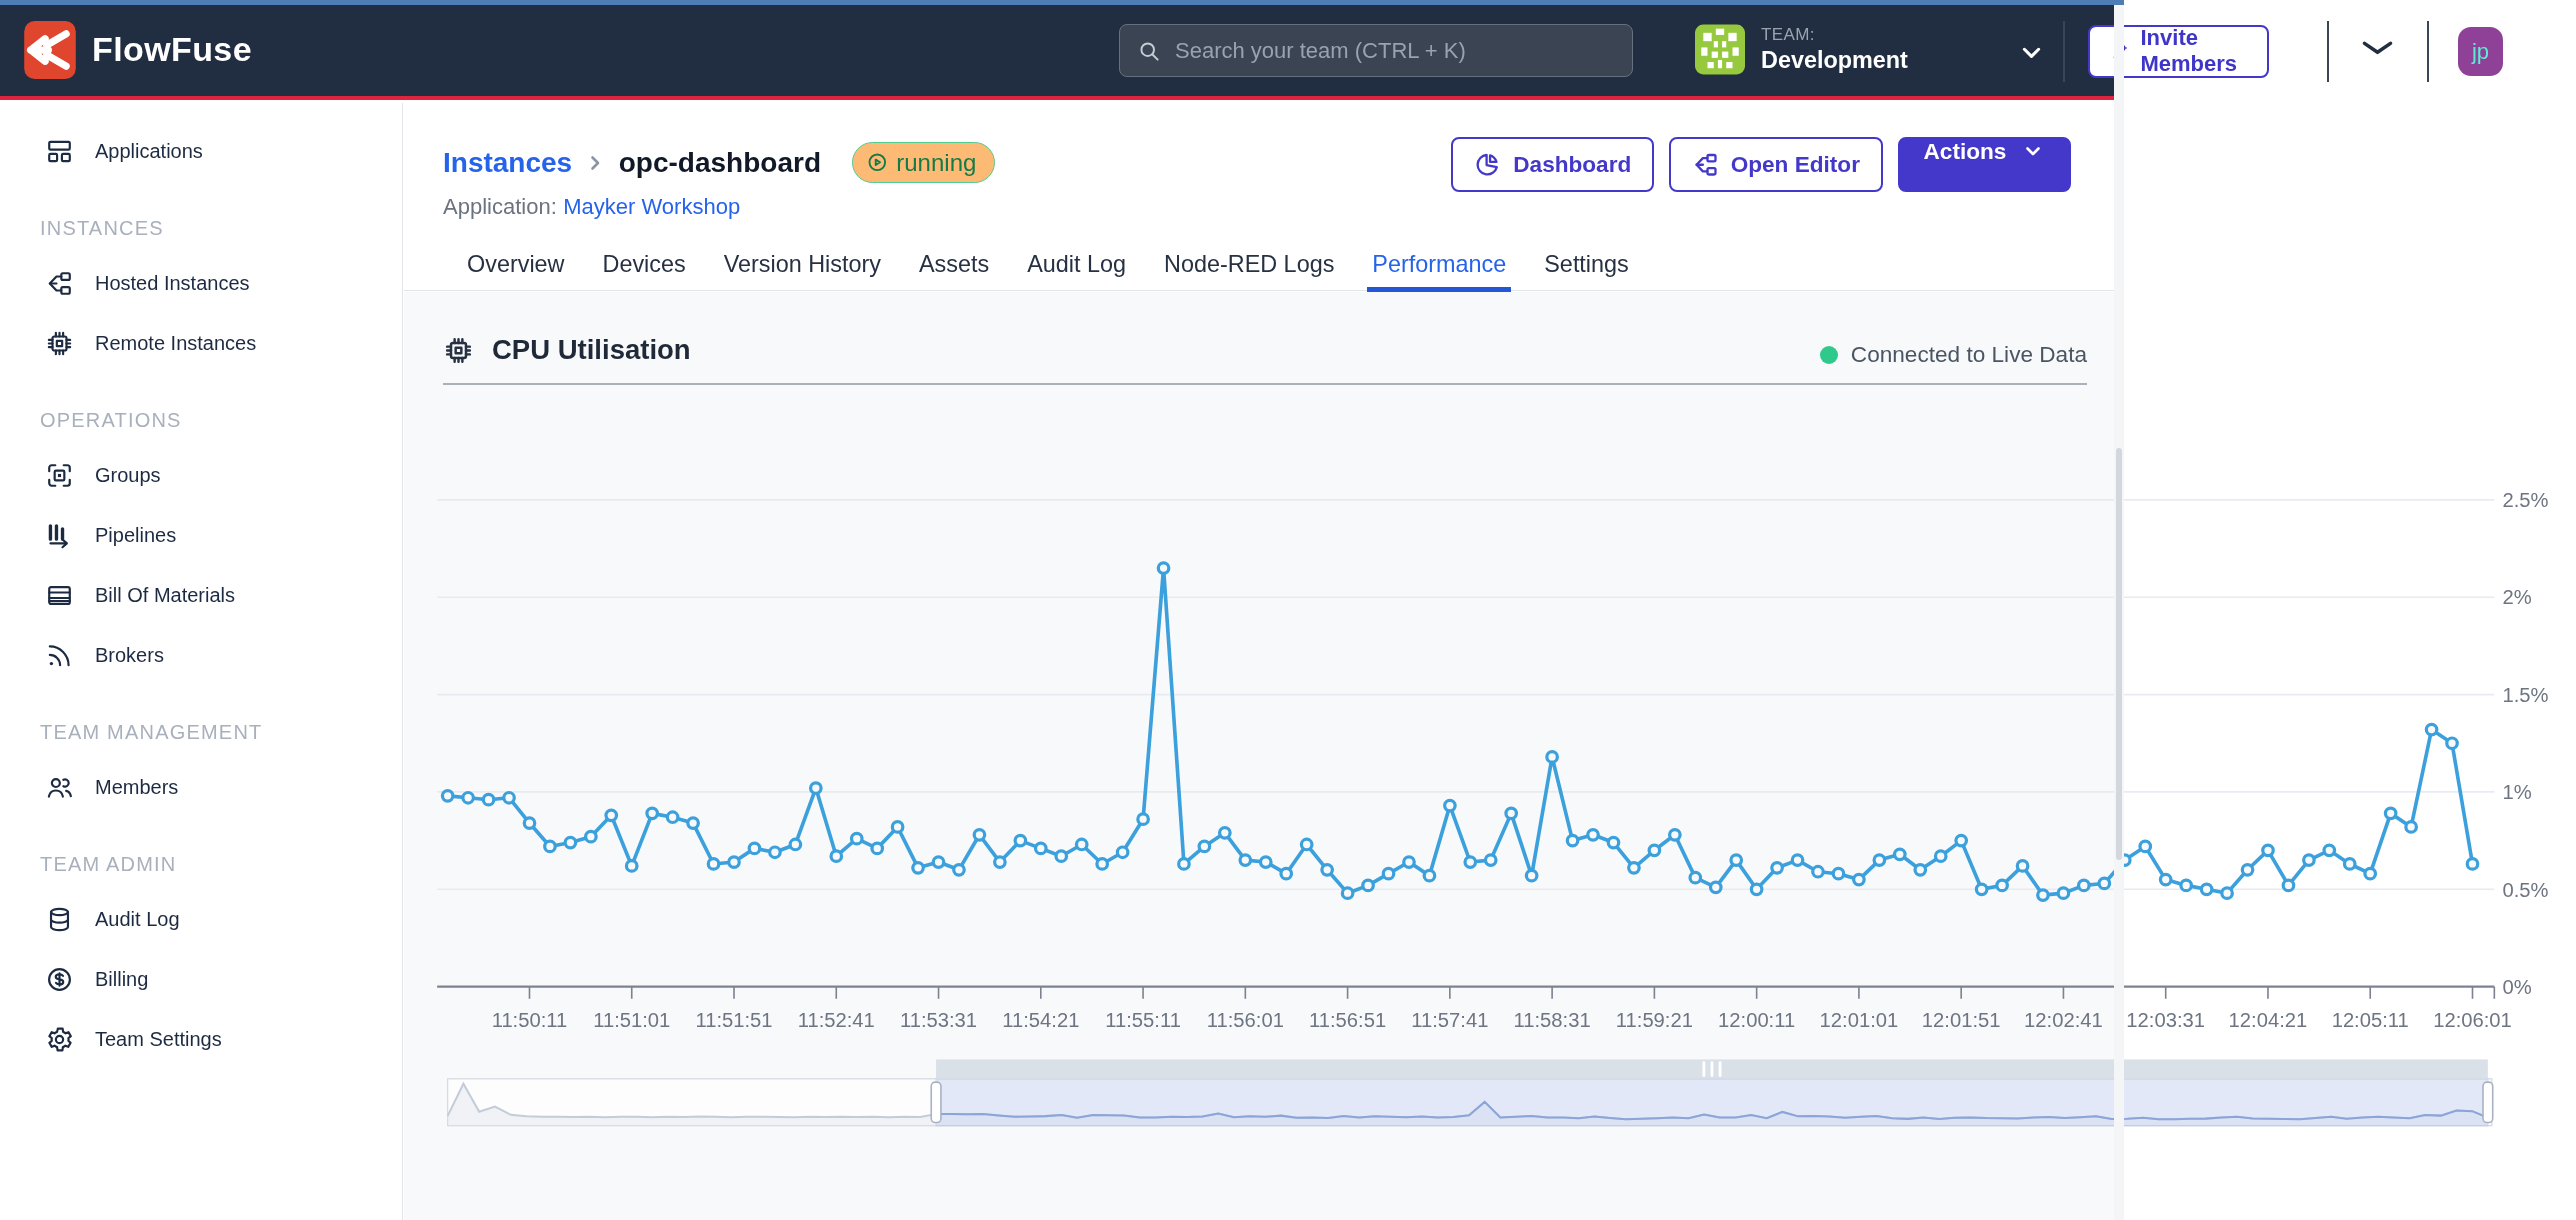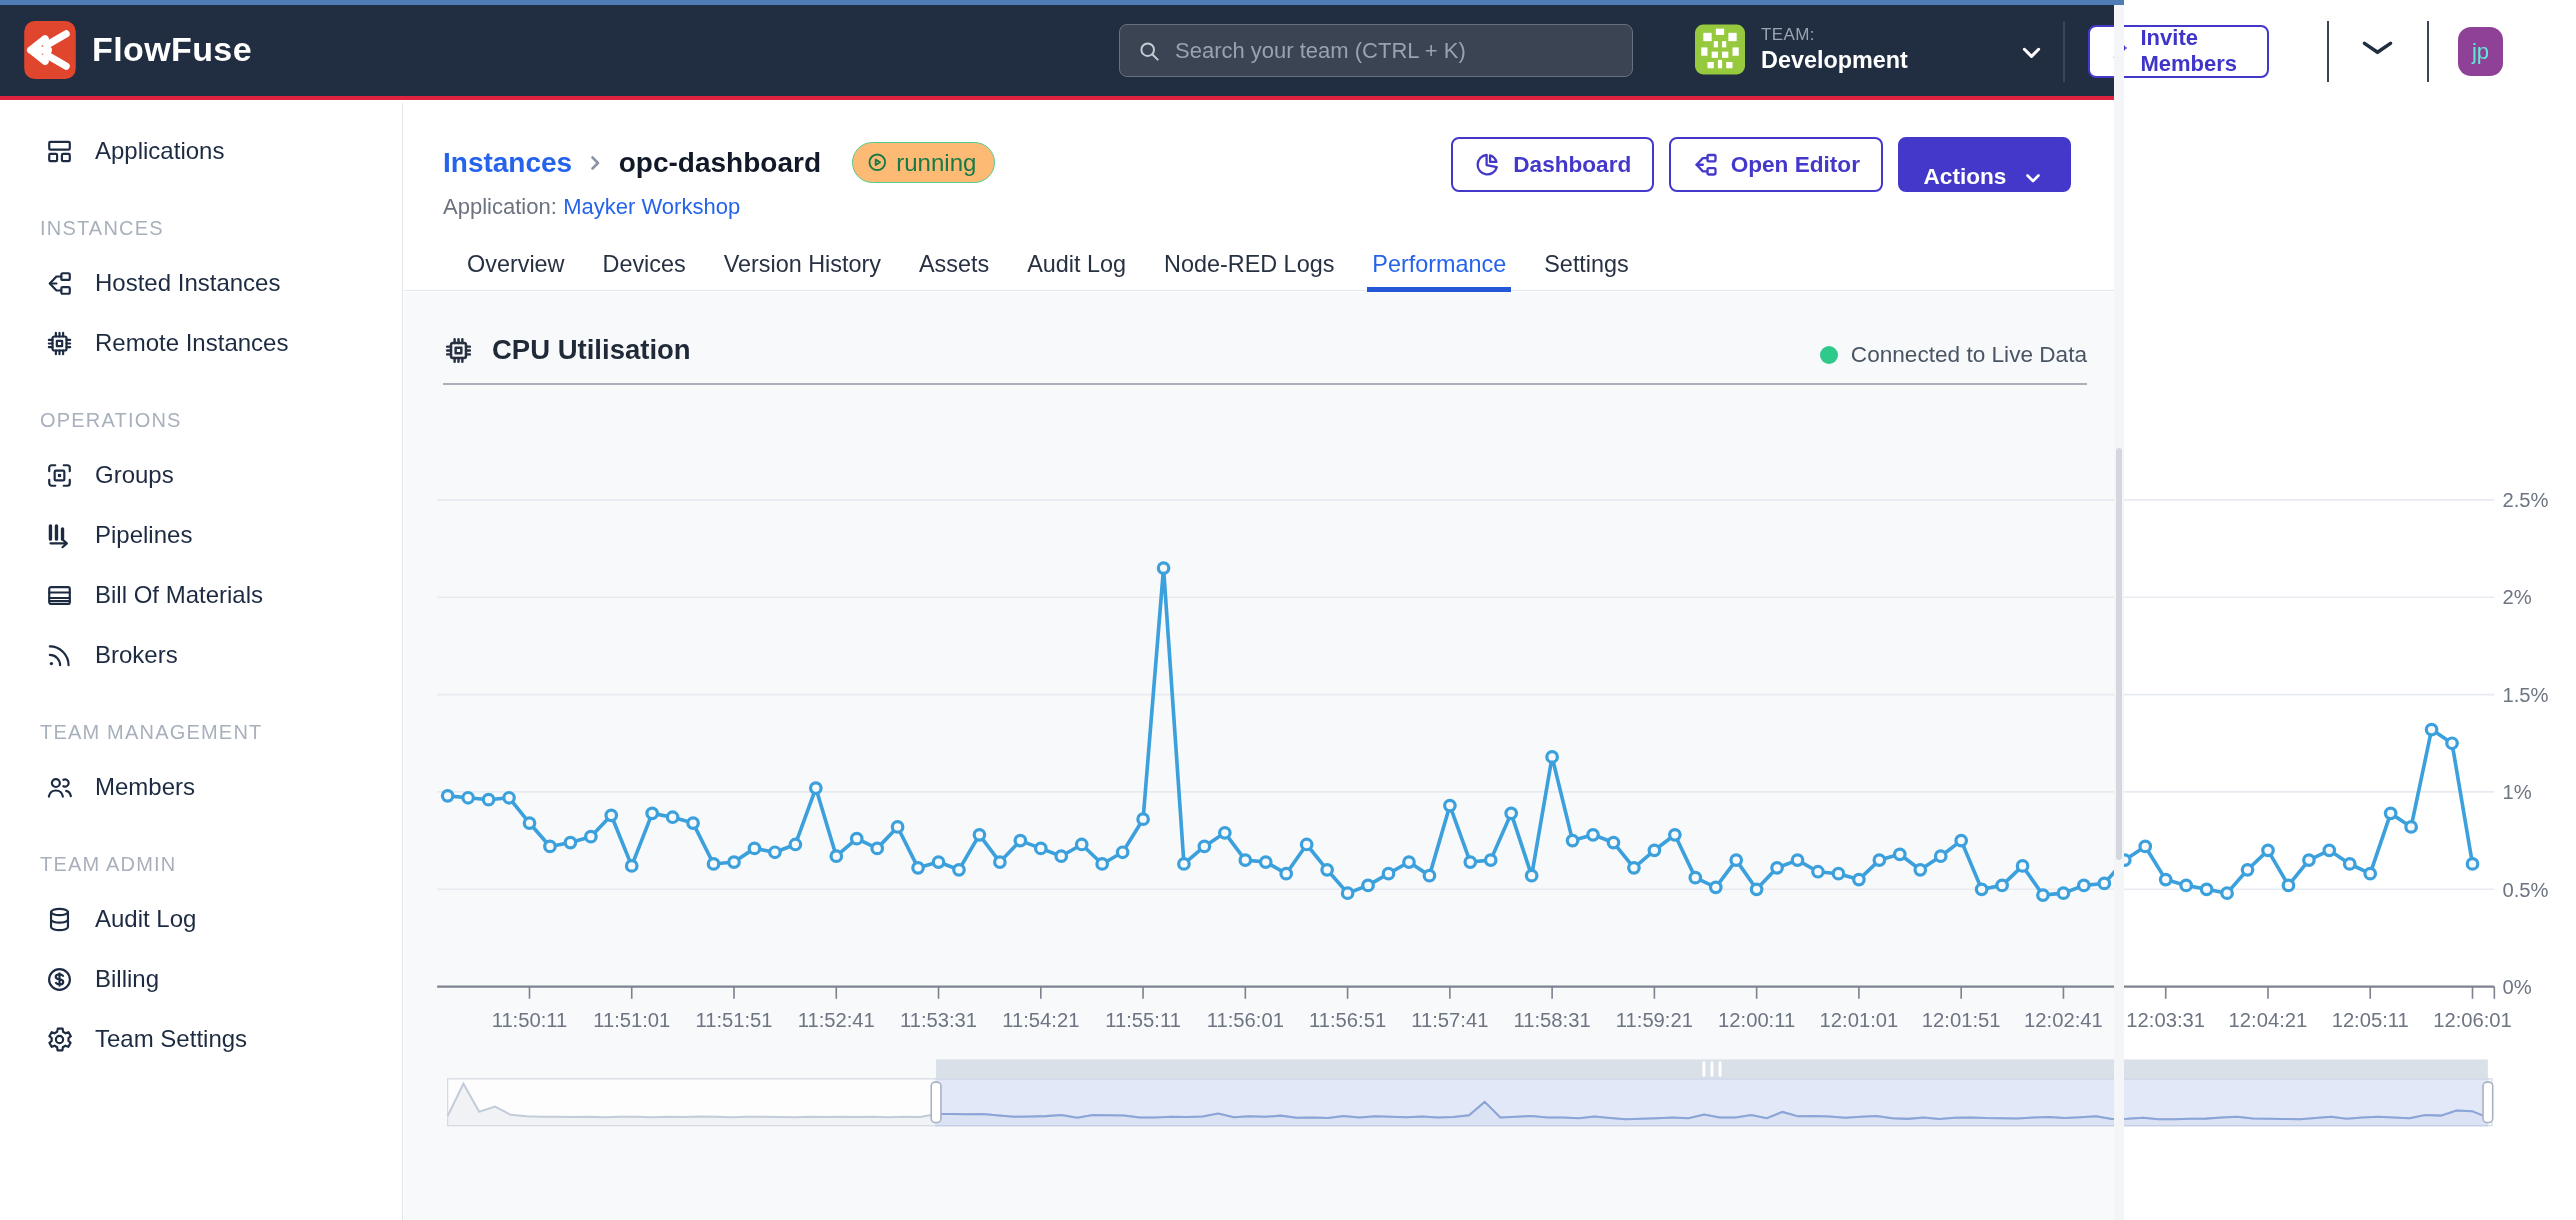--- a/index.html
+++ b/index.html
@@ -23,37 +23,37 @@
   .team-name { color:#fff; font-size:23.4px; font-weight:700; margin-top:1.6px; }
   .nav-chevron { position:absolute; left:2016px; top:32px; width:31px; height:31px; color:#fff; cursor:pointer; }
   .nav-div { position:absolute; top:16px; width:1.6px; height:61px; background:#3a4658; }
   .invite-btn { position:absolute; left:2088px; top:20px; height:53px; padding:0 21px; background:#fff; border:2.4px solid #4338ca; border-radius:8px; color:#3f36c9; font-size:22px; font-weight:700; display:flex; align-items:center; gap:11.3px; cursor:pointer; }
   .mail-btn { position:absolute; left:2358px; top:27.5px; width:39px; height:39px; color:#fff; cursor:pointer; }
   .user-avatar { position:absolute; left:2458px; top:22.6px; width:45px; height:49px; border-radius:13px; background:#8e4196; color:#5eead4; font-size:22px; display:flex; align-items:center; justify-content:center; cursor:pointer; }
   .user-chevron { position:absolute; left:2523px; top:34px; width:29px; height:29px; color:#fff; cursor:pointer; }
 
   
   .sidebar { position:absolute; left:0; top:103px; width:403px; bottom:0; background:#fff; border-right:1.6px solid #e2e5ea; padding-top:18px; }
-  .side-item { height:60px; display:flex; align-items:center; gap:21px; padding-left:45px; color:#1d2b42; font-size:24px; cursor:pointer; }
+  .side-item { height:60px; display:flex; align-items:center; gap:21px; padding-left:45px; color:#1d2b42; font-size:20px; cursor:pointer; }
   .side-item .ic { width:29px; height:29px; flex:0 0 29px; }
   .side-section { margin:36px 0 13px 40px; color:#a8b0bc; font-size:20px; letter-spacing:1.2px; }
 
   
   .main { position:absolute; left:404px; top:103px; right:0; bottom:0; background:#fff; }
   .crumbs { position:absolute; left:39px; top:39px; display:flex; align-items:center; gap:11.3px; }
   .crumb-root { color:#2563eb; font-size:28px; font-weight:700; cursor:pointer; }
   .crumb-sep { width:24px; height:24px; color:#8b94a3; }
   .crumb-leaf { color:#111827; font-size:28px; font-weight:700; }
   .badge-running { margin-left:19.4px; display:flex; align-items:center; gap:8px; background:#fdba74; border:1.6px solid #52cd92; border-radius:22.6px; padding:5.7px 18px 5.7px 13px; color:#157a47; font-size:24px; }
   .badge-running .ic { width:22.6px; height:22.6px; }
   .app-line { position:absolute; left:39px; top:91px; font-size:22px; color:#6b7280; }
   .app-line a { color:#2563eb; cursor:pointer; margin-left:6.5px; }
   .hdr-buttons { position:absolute; right:53px; top:34px; display:flex; gap:14.6px; }
   .btn-outline { height:55px; padding:0 21px; background:#fff; border:2.4px solid #4338ca; border-radius:8px; color:#4338ca; font-size:22.6px; font-weight:700; display:flex; align-items:center; gap:11.3px; cursor:pointer; }
-  .btn-solid { height:55px; padding:0 24px; background:#4338ca; border:2.4px solid #4338ca; border-radius:8px; color:#fff; font-size:22.6px; font-weight:700; display:flex; align-items:flex-end; gap:14.6px; cursor:pointer; }
+  .btn-solid { height:55px; padding:0 24px; background:#4338ca; border:2.4px solid #4338ca; border-radius:8px; color:#fff; font-size:22.6px; font-weight:700; display:flex; align-items:flex-start; gap:14.6px; cursor:pointer; }
   .btn-outline .ic, .btn-solid .ic { width:27.5px; height:27.5px; }
 
   .tabs { position:absolute; left:0; right:0; top:136px; height:52px; border-bottom:1.6px solid #e2e6eb; display:flex; align-items:stretch; padding-left:63px; gap:38px; }
   .tab { position:relative; display:flex; align-items:center; font-size:23.4px; color:#273142; cursor:pointer; white-space:nowrap; }
   .tab.active { color:#2563eb; }
   .tab.active::after { content:""; position:absolute; left:-4.9px; right:-4.9px; bottom:-1.6px; height:4.9px; background:#2457d6; }
 
   .below { position:absolute; left:0; right:0; top:189px; bottom:0; background:#f8f9fb; }
   .panel-title { position:absolute; left:39px; top:42px; display:flex; align-items:center; gap:18px; color:#1f2937; font-size:27.5px; font-weight:700; }
   .panel-title .ic { width:31px; height:31px; color:#273142; }

